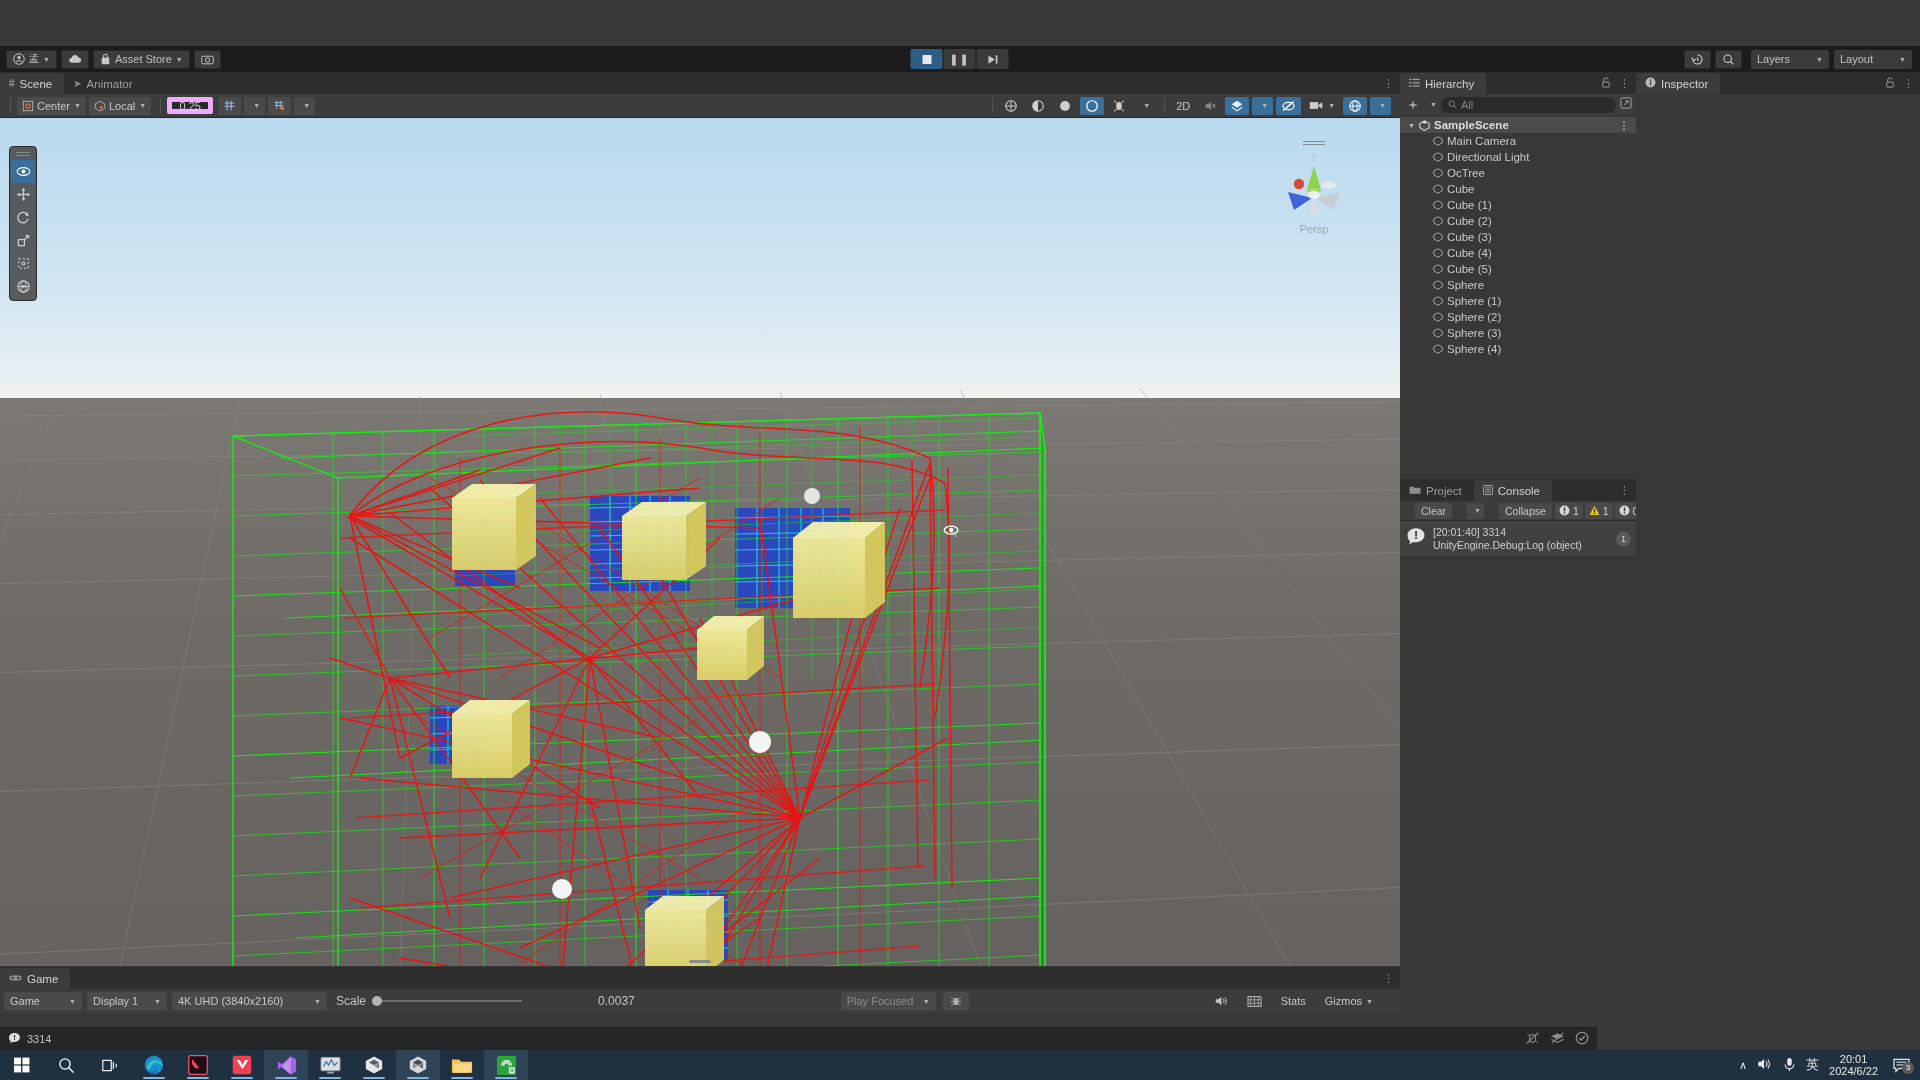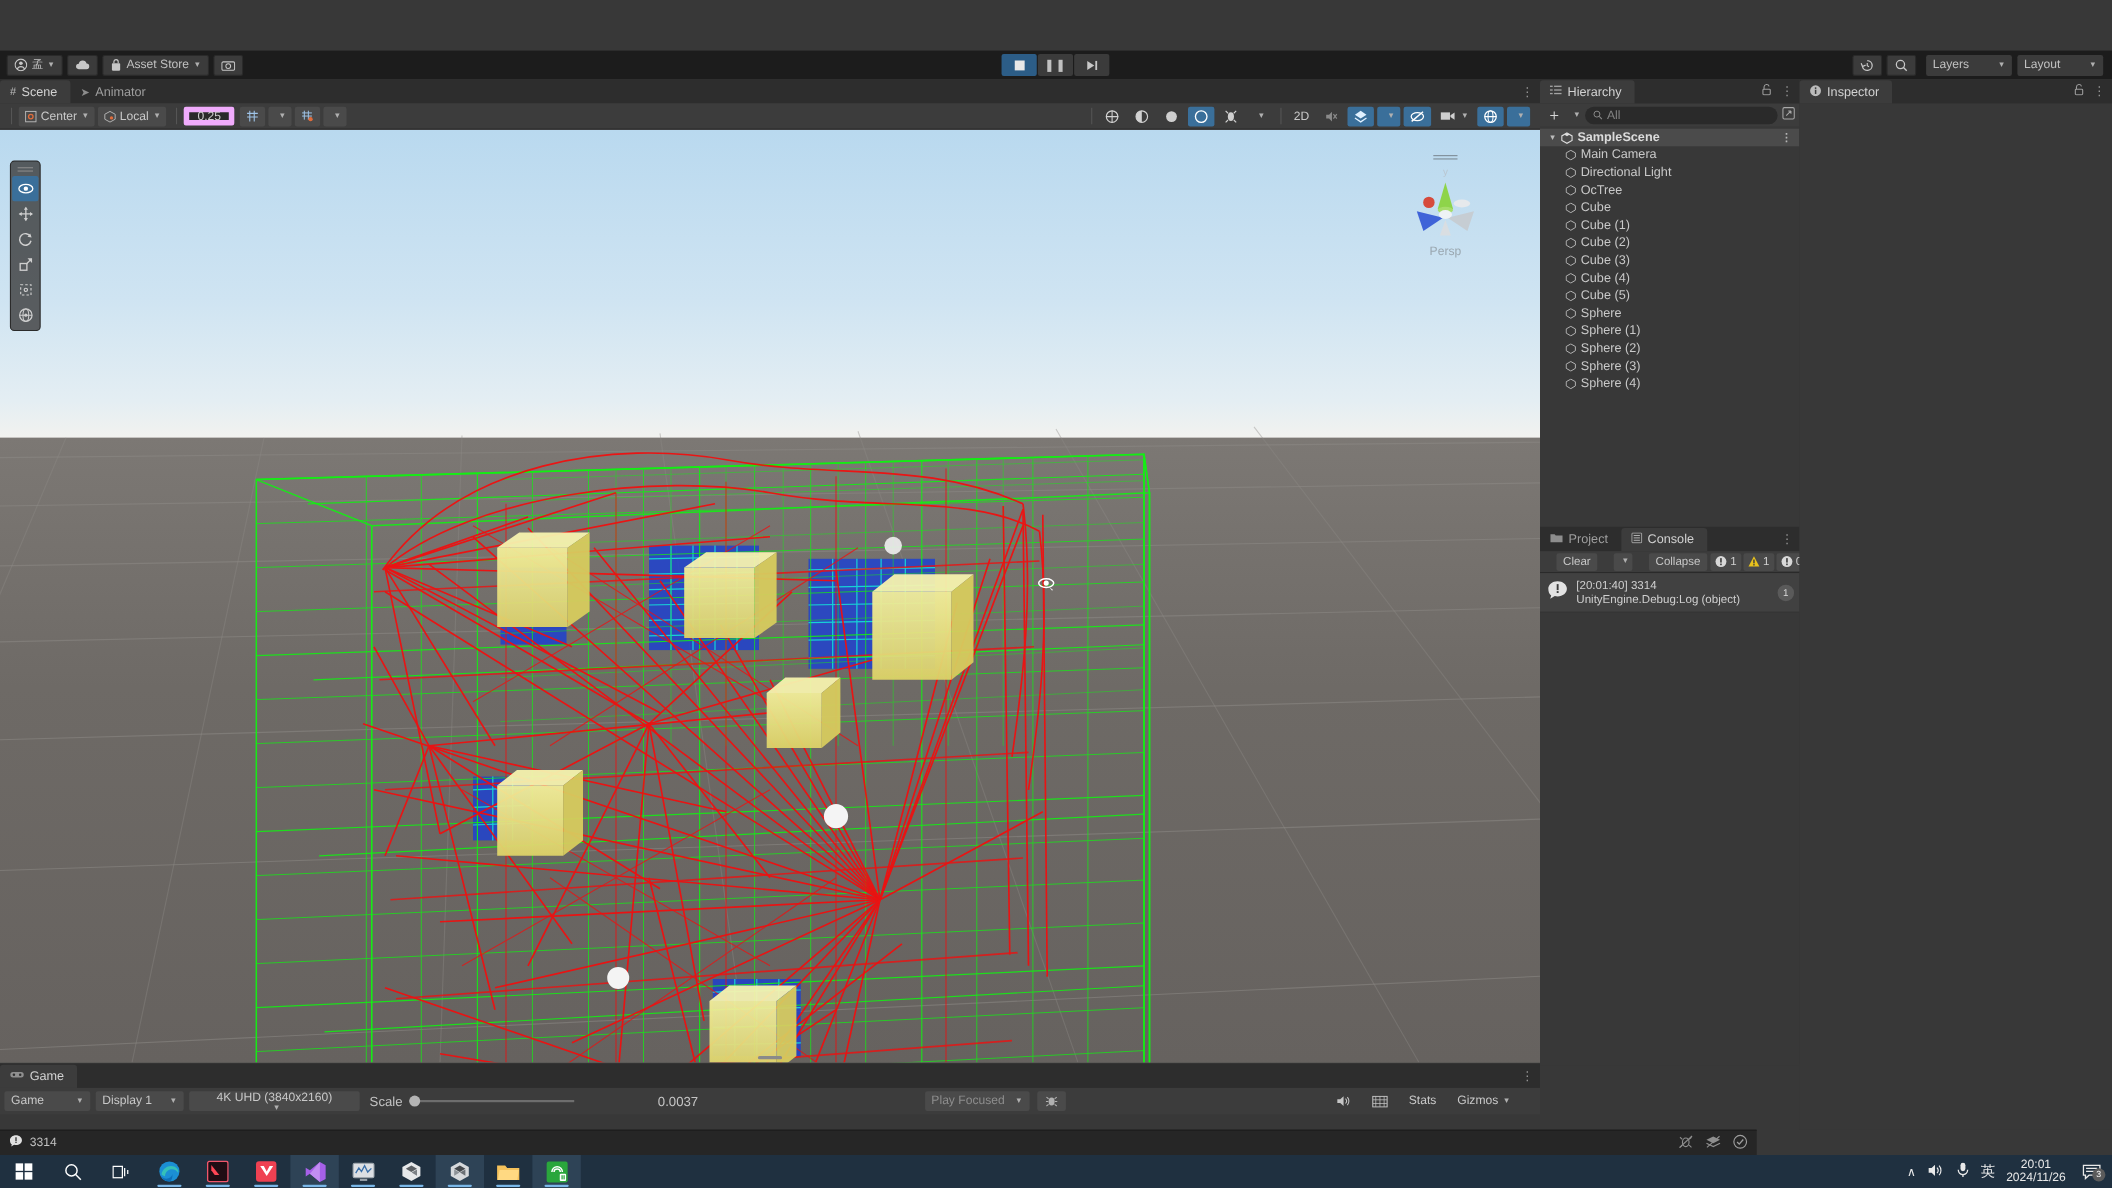--- a/index.html
+++ b/index.html
@@ -185,21 +185,21 @@
     display: flex; align-items: center; padding: 0 7px; color: #848484; font-size: 11px;
   }
   .h-list { background: #383838; height: 365px; overflow: hidden; padding-top: 2px; }
   .h-row {
     height: 16px; display: flex; align-items: center; font-size: 11.5px;
     color: #c9c9c9; padding-left: 8px; position: relative;
   }
   .h-row.root { color: #dcdcdc; background: #4b4b4b; font-weight: bold; }
   .h-arrow { width: 11px; font-size: 7px; color: #bcbcbc; }
   .h-ico { margin-right: 4px; display: inline-flex; }
-  .h-row.child { padding-left: 23px; }
+  .h-row.child { padding-left: 33px; }
   .h-row .row-menu { position: absolute; right: 7px; color: #b5b5b5; font-size: 10px; }
 
   
   #console-panel { left: 1400px; top: 479px; width: 236px; height: 488px; }
   .c-toolbar {
     height: 20px; background: #3c3c3c; display: flex; align-items: center;
     padding: 0 3px; gap: 3px; border-bottom: 1px solid #2a2a2a;
   }
   .cbtn {
     height: 16px; background: #4a4a4a; border-radius: 2px; padding: 0 6px;
@@ -896,21 +896,21 @@
     </div>
     <div class="game-toolbar">
       <div class="gdrop" style="min-width:78px;">
         <span>Game</span>
           <span class="caret">▼</span>
       </div>
       <div class="gdrop" style="min-width:80px;">
         <span>Display 1</span>
           <span class="caret">▼</span>
       </div>
-      <div class="gdrop" style="min-width:155px;flex-direction:column;">
+      <div class="gdrop" style="min-width:155px;">
         <span>4K UHD (3840x2160)</span>
           <span class="caret">▼</span>
       </div>
       <div class="scale-wrap">
         <span>Scale</span>
         <div class="scale-track">
           <div class="scale-knob"></div>
         </div>
         <span style="margin-left:70px;">0.0037</span>
       </div>
@@ -1371,21 +1371,21 @@
       <span>
         <svg width="13" height="15" viewBox="0 0 14 16">
             <rect x="4.6" y="1" width="4.8" height="8.4" rx="2.4" fill="#e9e9e9"></rect>
             <path d="M2.4 8a4.6 4.6 0 0 0 9.2 0" fill="none" stroke="#e9e9e9" stroke-width="1.3"></path>
             <line x1="7" y1="12.6" x2="7" y2="15" stroke="#e9e9e9" stroke-width="1.3"></line>
           </svg>
       </span>
       <span style="font-size:13px;">英</span>
       <span class="clock">
         <span>20:01</span><br>
-        <span>2024/11/26</span>
+        <span>2024/6/22</span>
       </span>
       <span class="notif">
         <svg width="17" height="15" viewBox="0 0 18 16">
             <path d="M1 1.5h16v9.5H6.5L3 14.2V11H1z" fill="none" stroke="#e9e9e9" stroke-width="1.3"></path>
             <g stroke="#e9e9e9" stroke-width="1.1">
               <line x1="3.6" y1="4.4" x2="14.4" y2="4.4"></line>
               <line x1="3.6" y1="7.4" x2="14.4" y2="7.4"></line>
             </g>
           </svg>
         <span class="nb">3</span>

